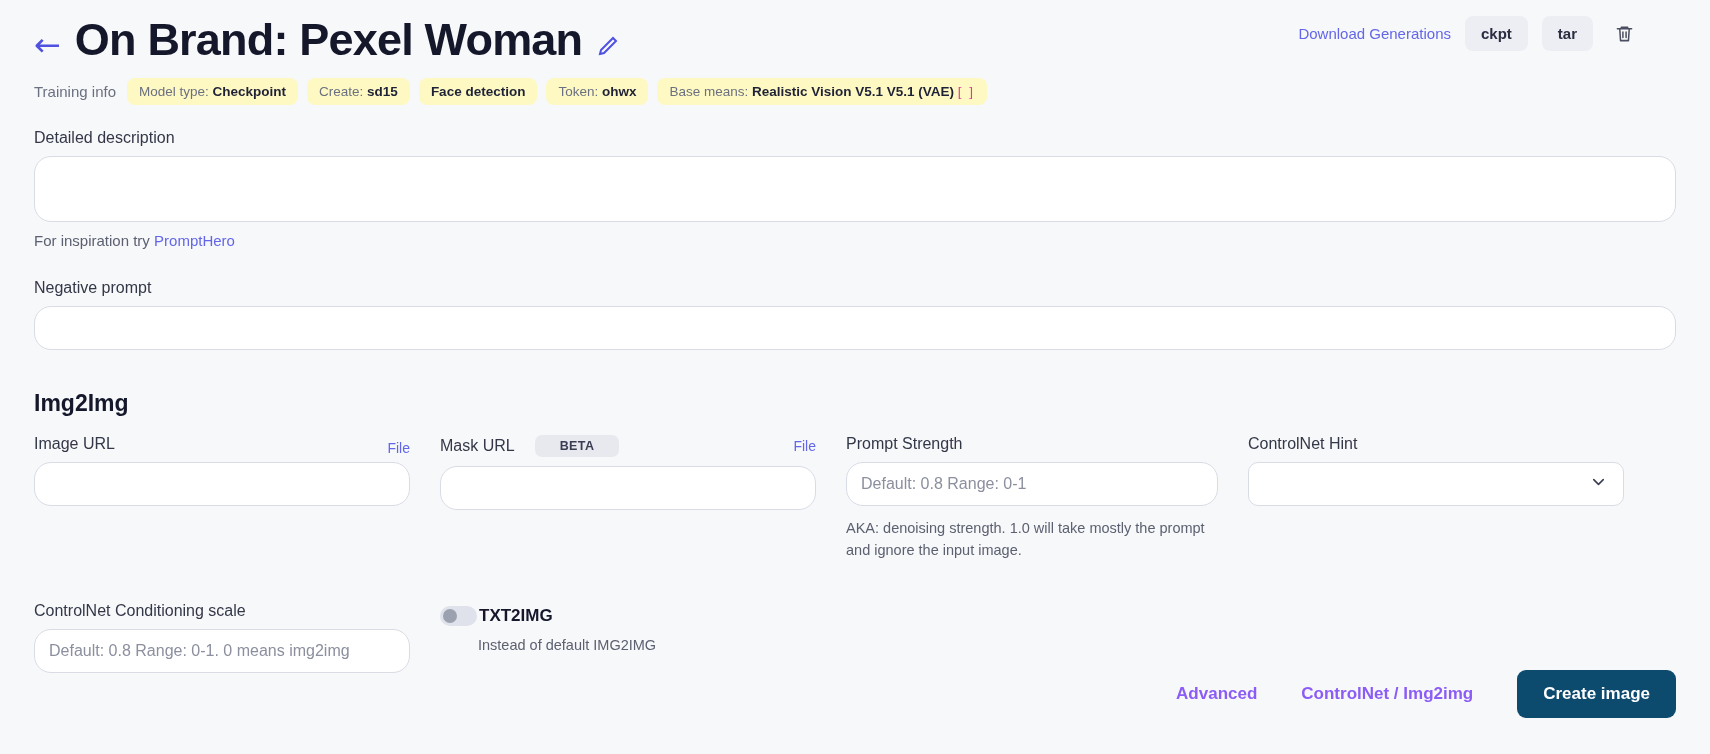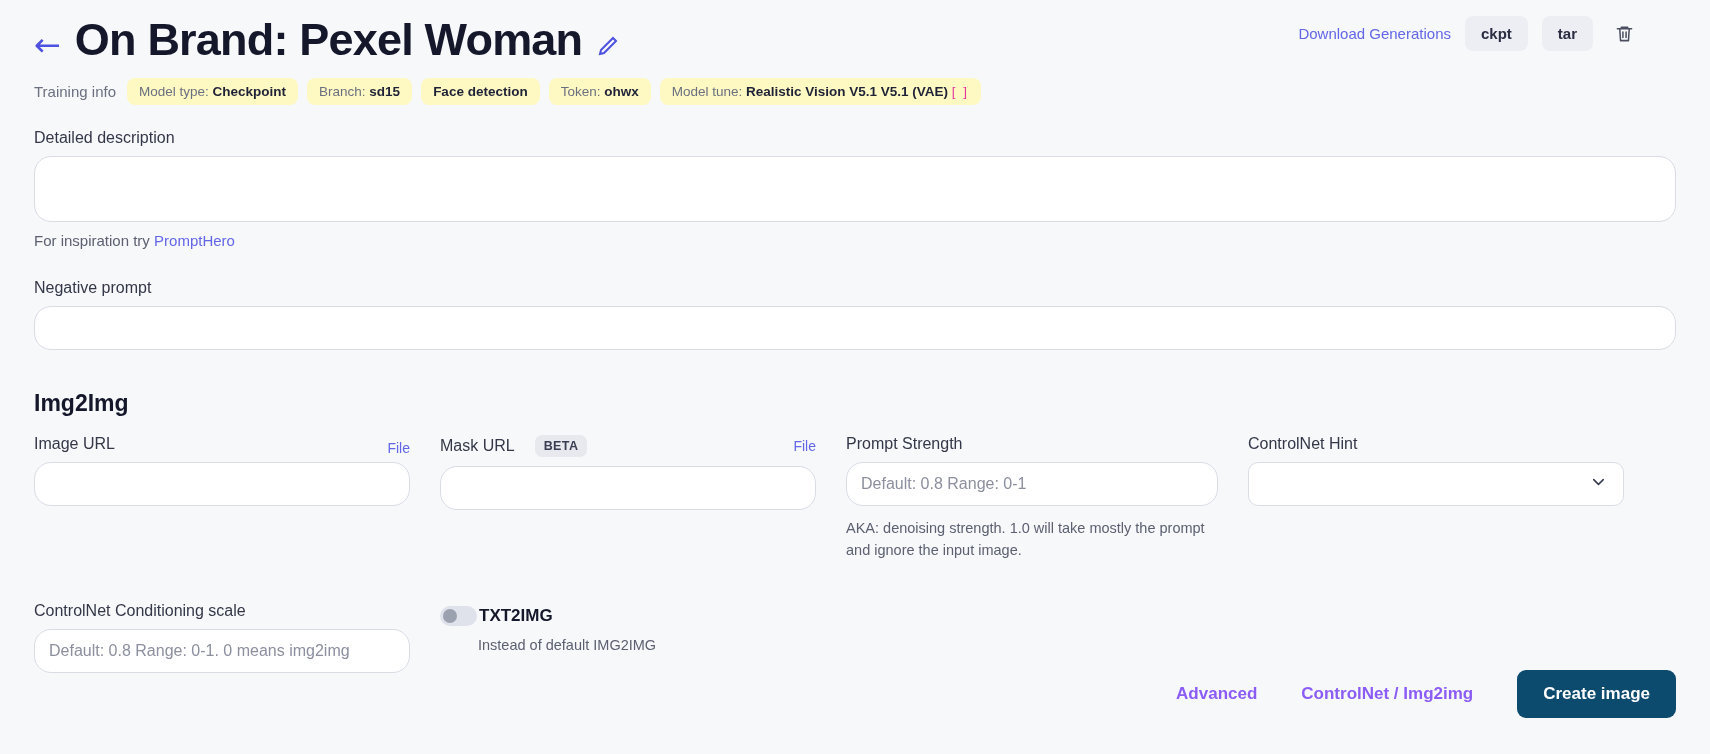--- a/index.html
+++ b/index.html
@@ -144,21 +144,21 @@
     color: #6366e8;
     font-size: 14px;
     cursor: pointer;
   }
   .beta-tag {
     background: #e7e9ef;
     border-radius: 7px;
     font-size: 12.5px;
     font-weight: 700;
     color: #3a3d52;
-    padding: 4px 9px;
+    padding: 4px 25px;
     letter-spacing: 0.4px;
   }
   .textbox {
     width: 100%;
     background: #ffffff;
     border: 1px solid #d9dce5;
     border-radius: 17px;
     font-family: "Liberation Sans", sans-serif;
     font-size: 16px;
     color: #1f2236;
@@ -346,33 +346,33 @@
   </div>
 
   <div class="training-row">
     <span class="training-label">Training info</span>
 
     <span class="badge">
       <span class="muted">Model type: </span><span>Checkpoint</span>
     </span>
 
     <span class="badge">
-      <span class="muted">Branch: </span><span>sd15</span>
+      <span class="muted">Create: </span><span>sd15</span>
     </span>
 
     <span class="badge">
       <span>Face detection</span>
     </span>
 
     <span class="badge">
       <span class="muted">Token: </span><span>ohwx</span>
     </span>
 
     <span class="badge">
-      <span class="muted">Model tune: </span><span>Realistic Vision V5.1 V5.1 (VAE)</span>
+      <span class="muted">Base means: </span><span>Realistic Vision V5.1 V5.1 (VAE)</span>
       <span class="bracket">[  ]</span>
     </span>
   </div>
 
   <div class="section-desc">
     <label class="field-label">Detailed description</label>
     <textarea class="textbox textarea-desc" placeholder="" style=""></textarea>
     <div class="helper-text">
       <span>For inspiration try </span><span class="link">PromptHero</span>
     </div>

